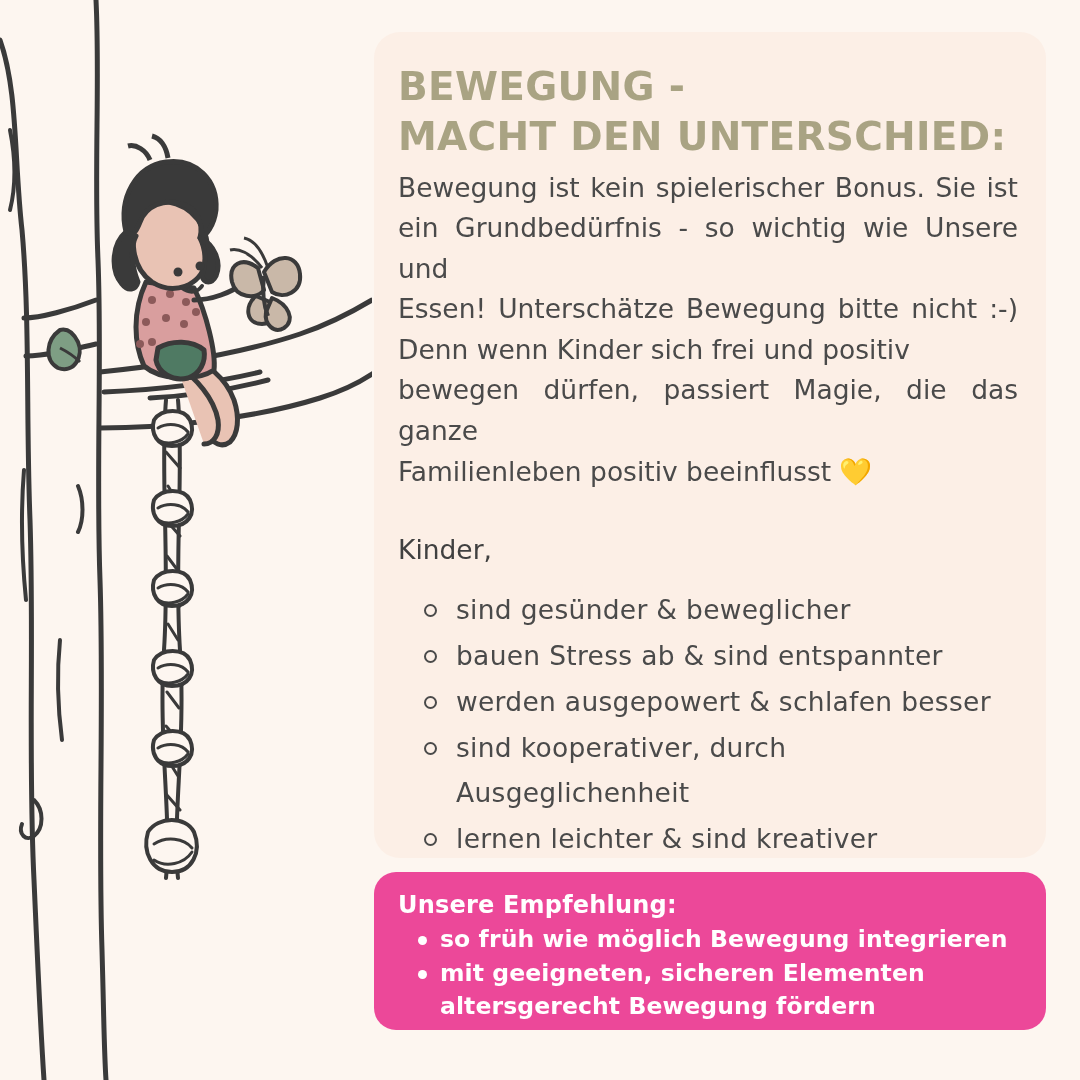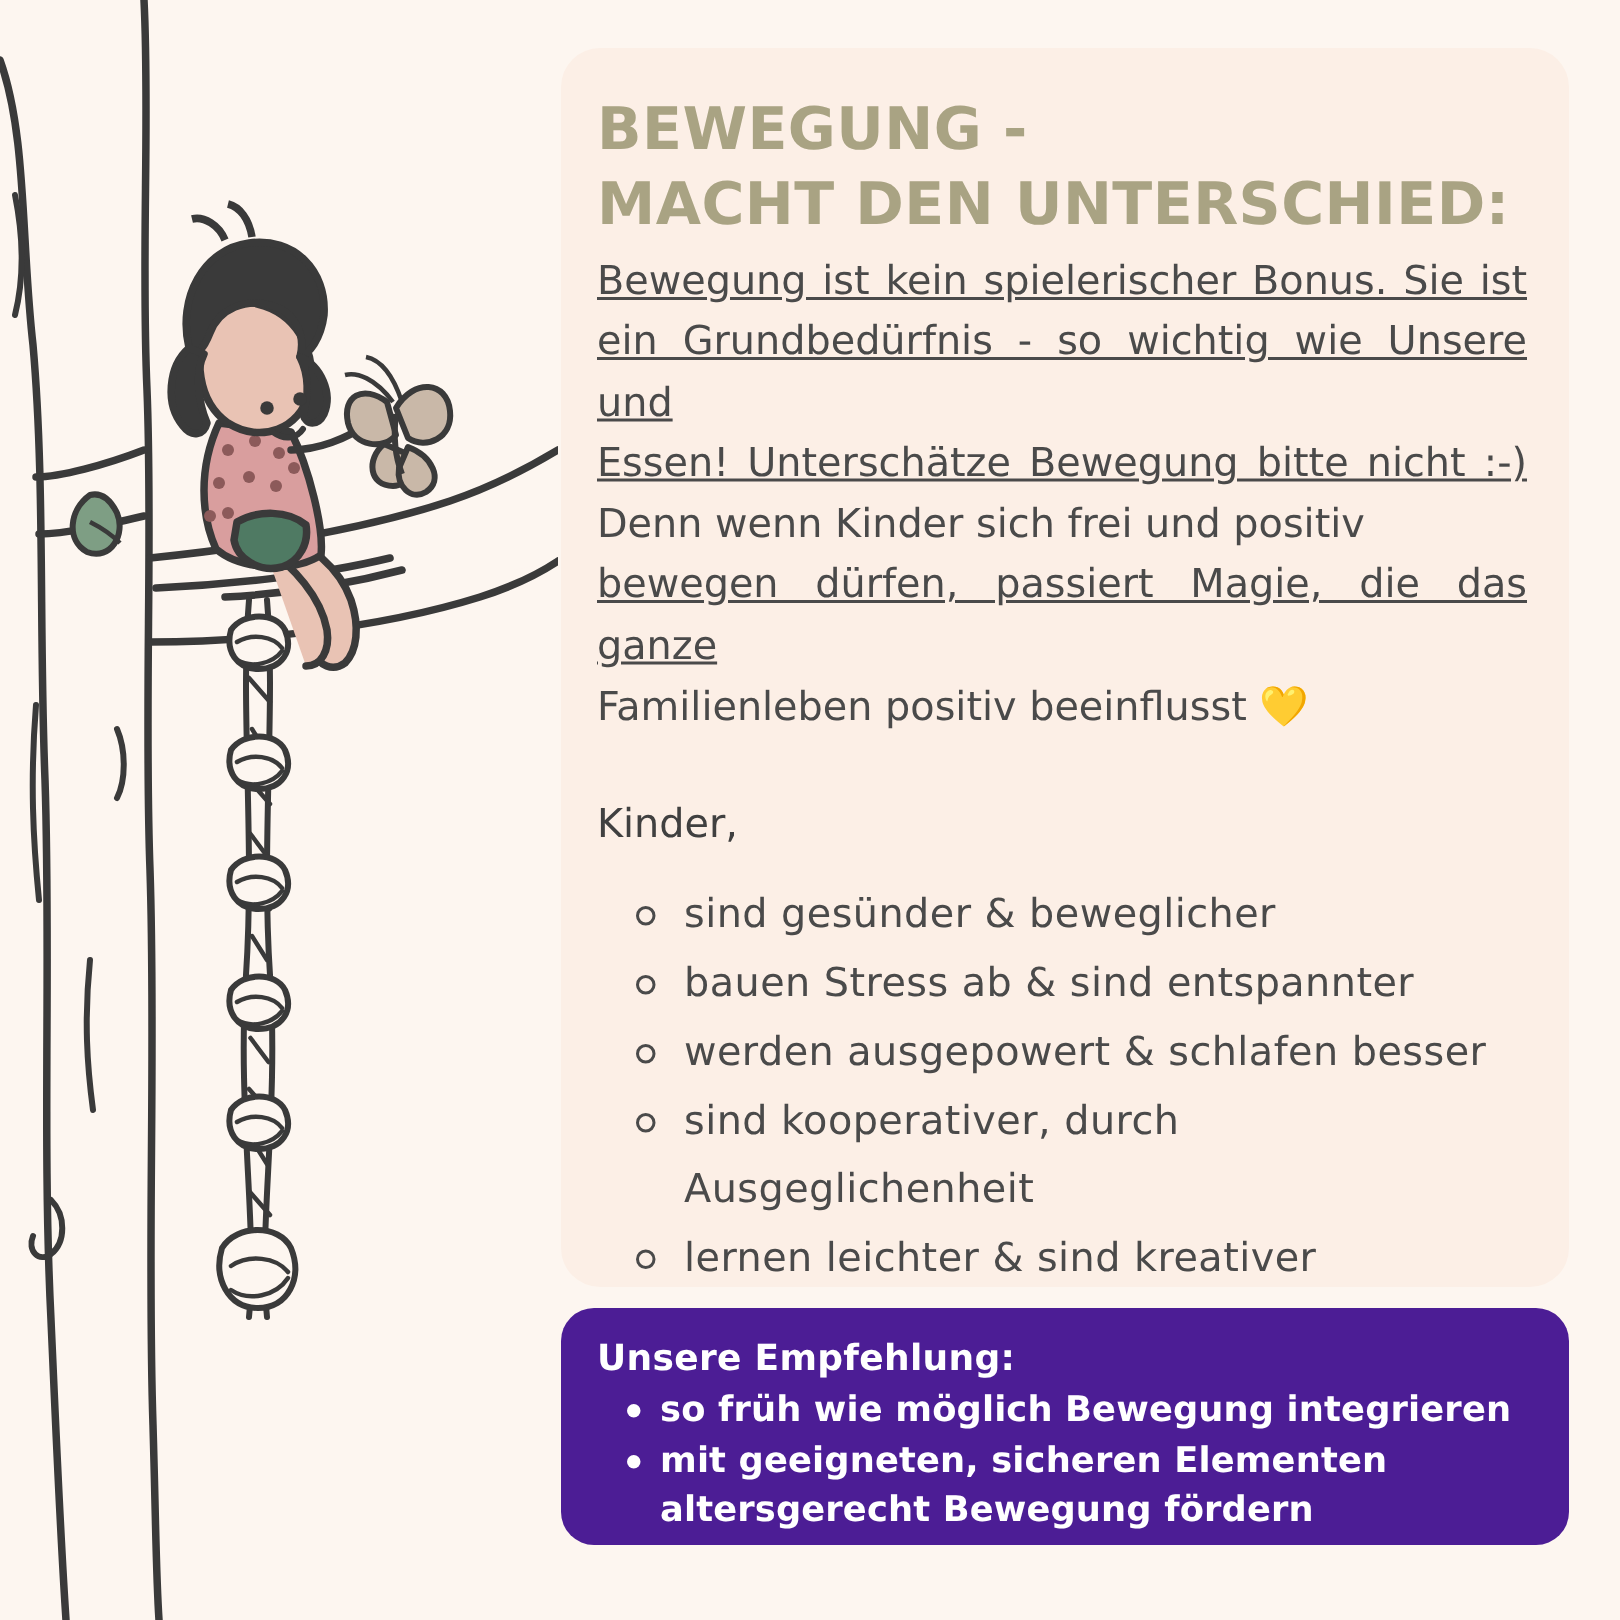--- a/index.html
+++ b/index.html
@@ -47,21 +47,21 @@
   }
   #headline .line { display: block; white-space: nowrap; }
 
   .body-text {
     font-family: "DejaVu Sans", sans-serif;
     font-size: 26.5px;
     line-height: 1.53;
     color: #4A4A4A;
   }
   .body-text p { margin: 0; }
-  .just { text-align: justify; text-align-last: justify; text-decoration: underline; }
+  .just { text-align: justify; text-align-last: justify; }
 
   #para-block p.just {
     text-align: justify;
     text-align-last: justify;
   }
   #para-block p.nojust {
     text-align: left;
   }
 
   #heart { color: #F6C343; }
@@ -96,21 +96,21 @@
     border-radius: 50%;
   }
 
   
   #rec-card {
     position: absolute;
     left: 374px;
     top: 872px;
     width: 672px;
     height: 158px;
-    background: #4c1d95;
+    background: #ec4899;
     border-radius: 22px;
     padding: 18px 26px 14px 24px;
     color: #FFFFFF;
   }
   #rec-title {
     font-weight: bold;
     font-size: 24px;
     line-height: 1.3;
     margin-bottom: 2px;
     letter-spacing: .2px;

